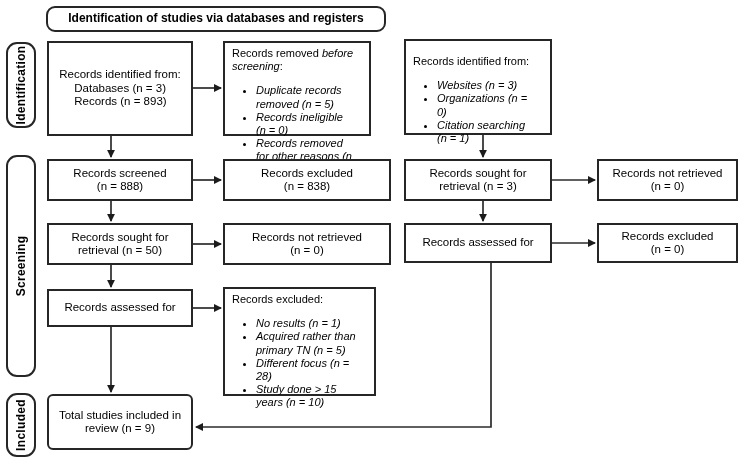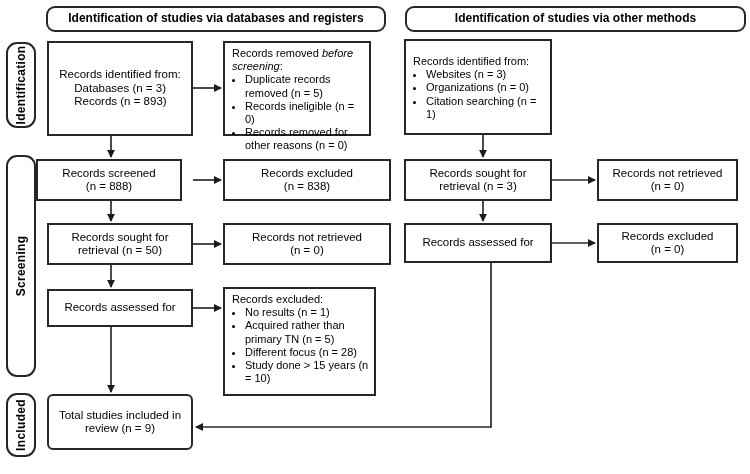--- a/index.html
+++ b/index.html
@@ -21,34 +21,33 @@
   }
   .box{
     position:absolute;box-sizing:border-box;border:2px solid #262626;background:#fff;
     display:flex;align-items:center;justify-content:center;text-align:center;
     font-size:11.5px;line-height:13.5px;padding:2px 4px;
   }
   .box.bl{
     display:block;text-align:left;font-size:11px;line-height:13.2px;padding:4px 5px 2px 7px;
   }
   .box.bl .bl-title{margin:0 0 0 0;}
-  .box.bl ul{margin:0;padding-left:13px;list-style-type:disc;}
+  .box.bl ul{margin:11px;padding-left:13px;list-style-type:disc;font-style:italic;}
   .box.bl li{margin:0;padding:0;}
   .ident-block{text-align:left;}
   .ident-block .indent{padding-left:15px;}
   em{font-style:italic;}
   svg.arrows{position:absolute;left:0;top:0;}
 </style>
 </head>
 <body>
 
 <div id="stage">
 
   <div class="hdr" style="left:46px;top:6px;width:340px;height:26px;">Identification of studies via databases and registers</div>
-  <div class="hdr" style="left:405px;top:6px;width:341px;height:26px;">Identification of studies via other methods</div>
 
   <div class="side" style="left:6px;top:42px;width:30px;height:86px;">
     <span>Identification</span>
   </div>
   <div class="side" style="left:6px;top:155px;width:30px;height:222px;">
     <span>Screening</span>
   </div>
   <div class="side" style="left:6px;top:393px;width:30px;height:64px;">
     <span>Included</span>
   </div>
@@ -65,21 +64,21 @@
     <div class="bl-title">
       <span>Records removed </span><em>before screening</em><span>:</span>
     </div>
     <ul>
       <li>Duplicate records removed (n = 5)</li>
       <li>Records ineligible (n = 0)</li>
       <li>Records removed for other reasons (n = 0)</li>
     </ul>
   </div>
 
-  <div class="box" style="left:36px;top:159px;width:146px;height:42px;">
+  <div class="box" style="left:47px;top:159px;width:146px;height:42px;">
     <div>
       <div>Records screened</div>
       <div>(n = 888)</div>
     </div>
   </div>
 
   <div class="box" style="left:223px;top:159px;width:168px;height:42px;">
     <div>
       <div>Records excluded</div>
       <div>(n = 838)</div>

